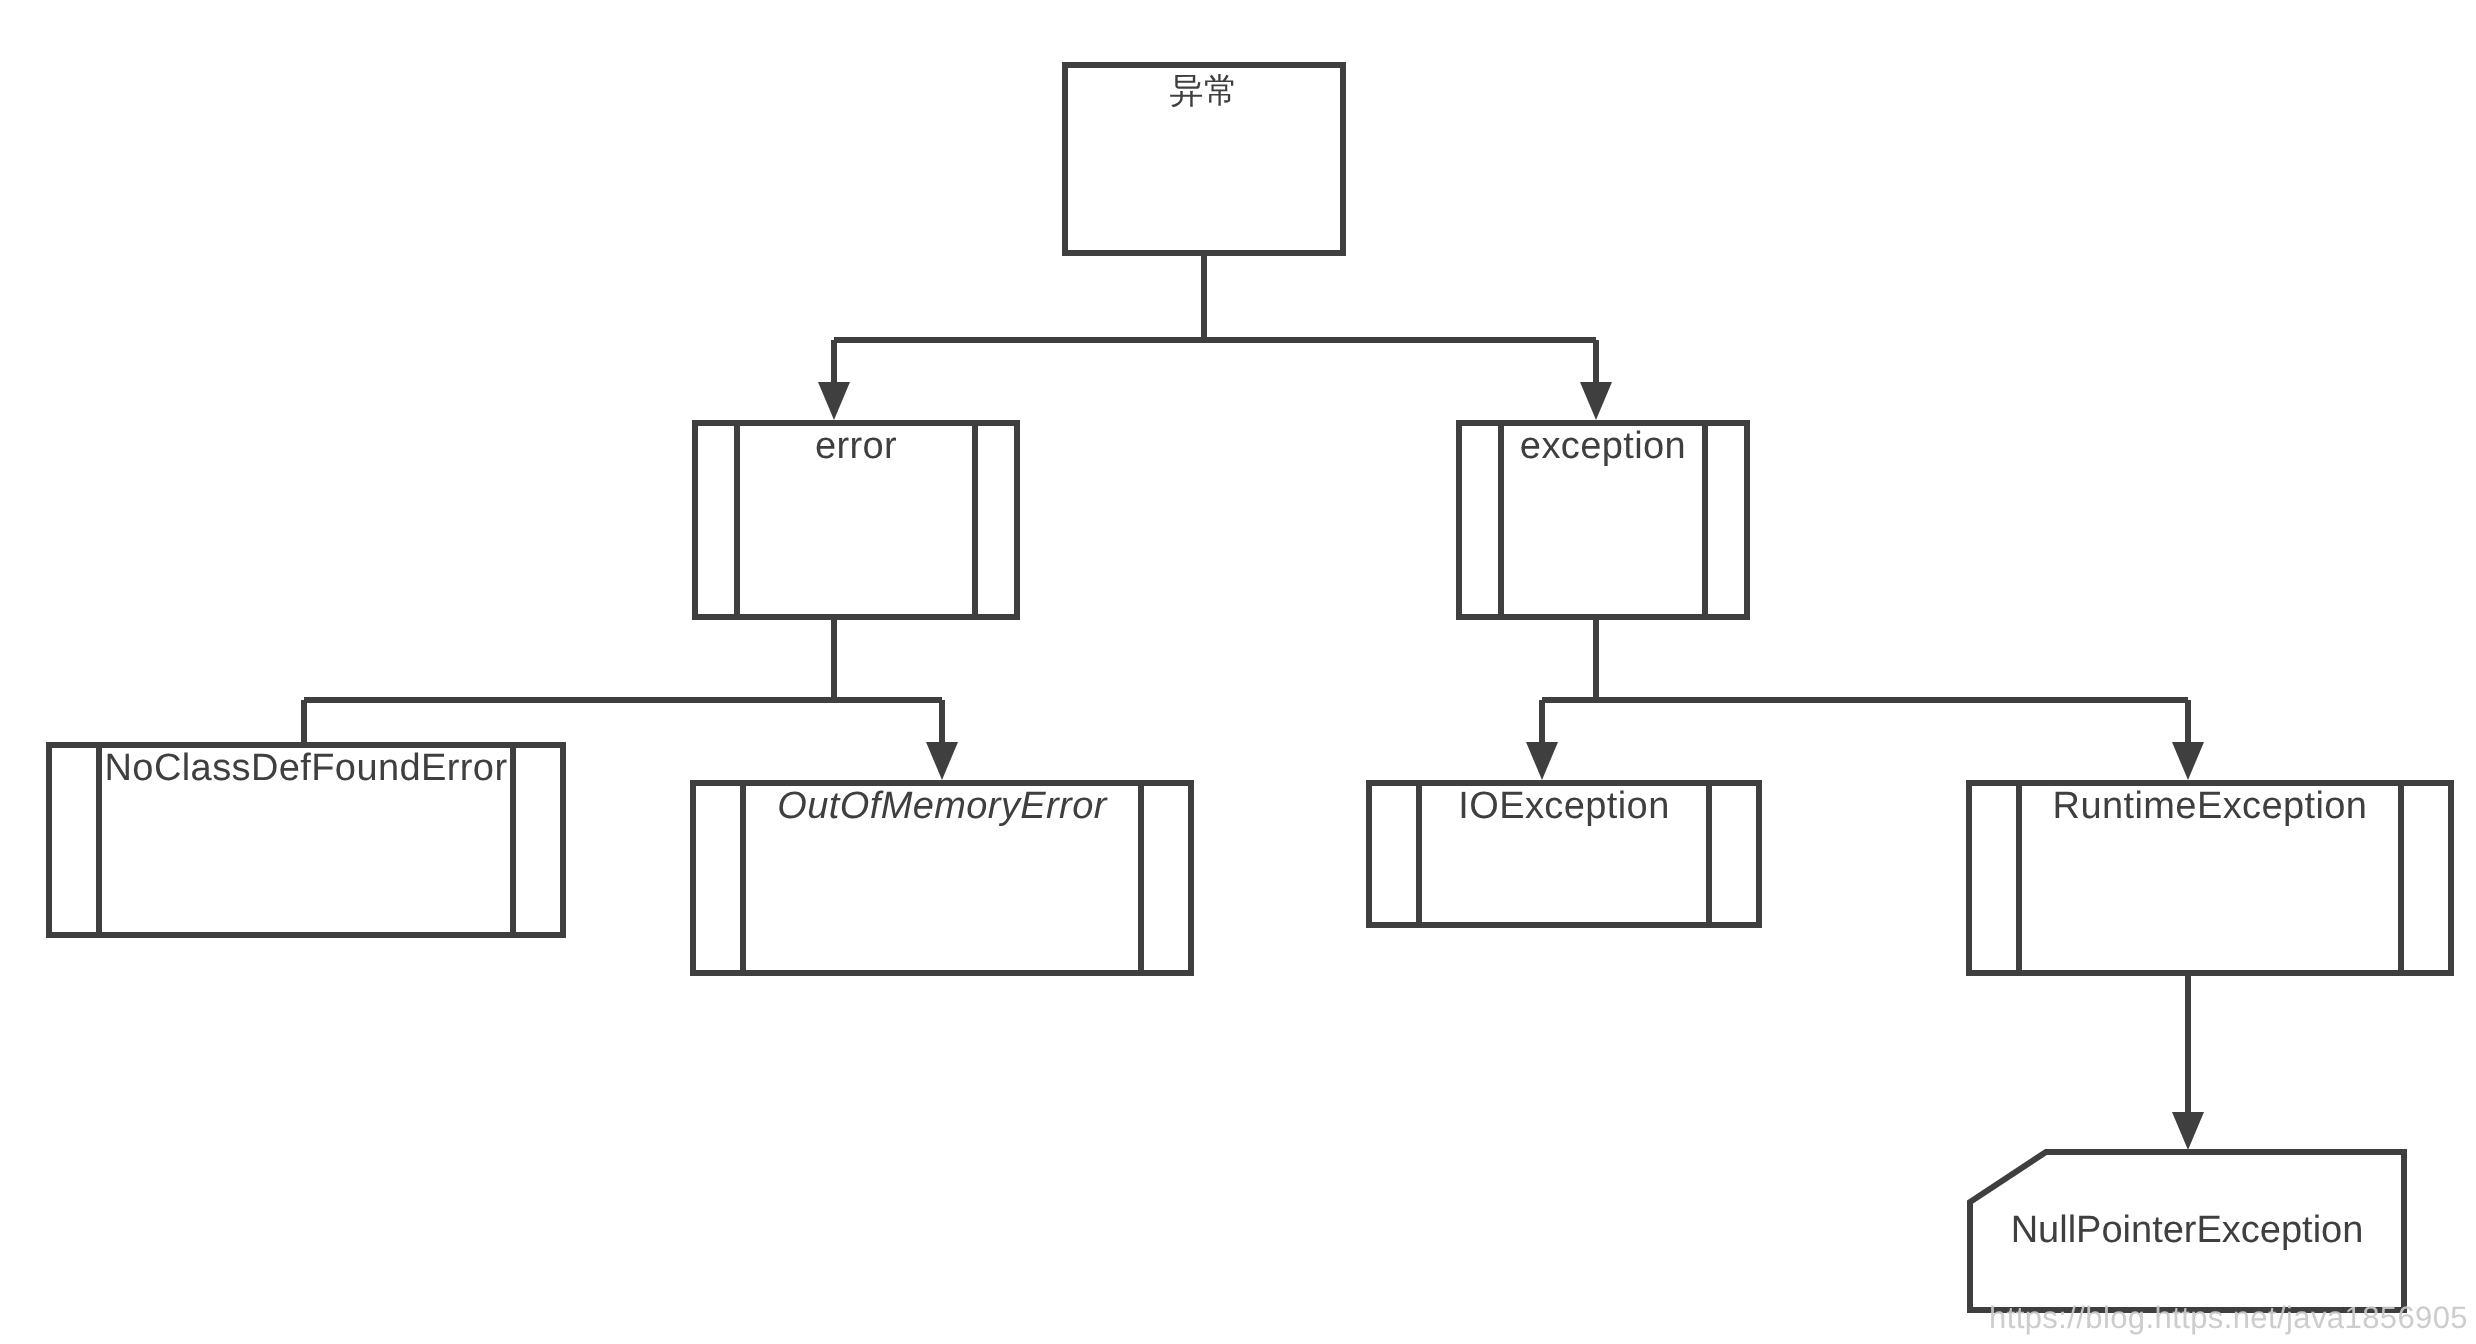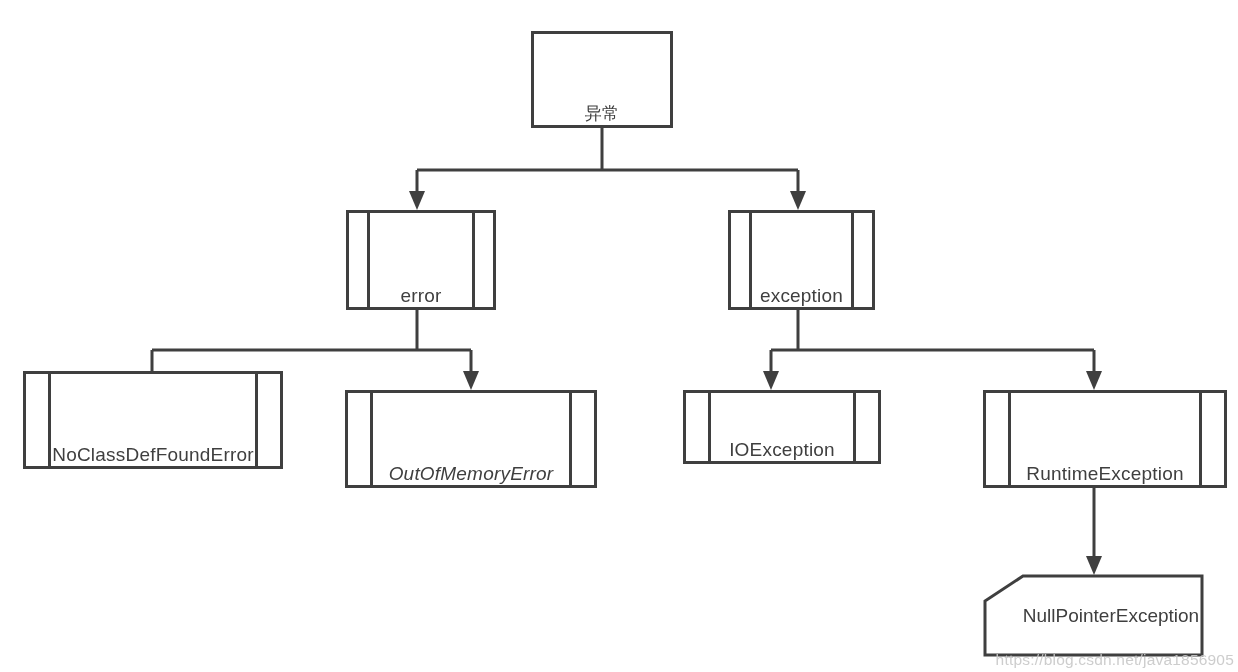--- a/index.html
+++ b/index.html
@@ -21,21 +21,21 @@
   .edges-svg{
     position:absolute;
     left:0;top:0;
     width:1238px;height:672px;
   }
   .node{
     position:absolute;
     background:#fff;
     border:3px solid var(--line);
     display:flex;
-    align-items:flex-end;
+    align-items:flex-start;
     justify-content:center;
     color:var(--text);
     font-size:19px;
     letter-spacing:0.2px;
     white-space:nowrap;
   }
   .node .bar{
     position:absolute;
     top:0;bottom:0;
     pointer-events:none;
@@ -91,21 +91,21 @@
       <polygon points="1086,371 1102,371 1094,390"></polygon>
       <polygon points="1086,556 1102,556 1094,575"></polygon>
     </g>
     <polygon points="1023,576 1202,576 1202,655 985,655 985,601" fill="#ffffff" stroke="#3f3f3f" stroke-width="3"></polygon>
   </svg>
 
   <div class="node root" style="left:531px;top:31px;width:142px;height:97px;">
     <span>异常</span>
   </div>
 
-  <div class="node" style="left:346px;top:210px;width:150px;height:100px;">
+  <div class="node" style="left:346px;top:210px;width:164px;height:100px;">
     <span class="bar l"></span>
     <span class="bar r"></span>
     <span>error</span>
   </div>
 
   <div class="node" style="left:728px;top:210px;width:147px;height:100px;">
     <span class="bar l"></span>
     <span class="bar r"></span>
     <span>exception</span>
   </div>
@@ -127,19 +127,19 @@
     <span class="bar r"></span>
     <span>IOException</span>
   </div>
 
   <div class="node wide" style="left:983px;top:390px;width:244px;height:98px;">
     <span class="bar l"></span>
     <span class="bar r"></span>
     <span>RuntimeException</span>
   </div>
 
-  <div class="card-label" style="left:985px;top:578px;width:252px;height:75px;">
+  <div class="card-label" style="left:985px;top:578px;width:217px;height:75px;">
     <span>NullPointerException</span>
   </div>
 
-  <div class="watermark">https://blog.csdn.net/java1856905</div>
+  <div class="watermark">https://blog.https.net/java1856905</div>
 
 </div>
 
 </body></html>

